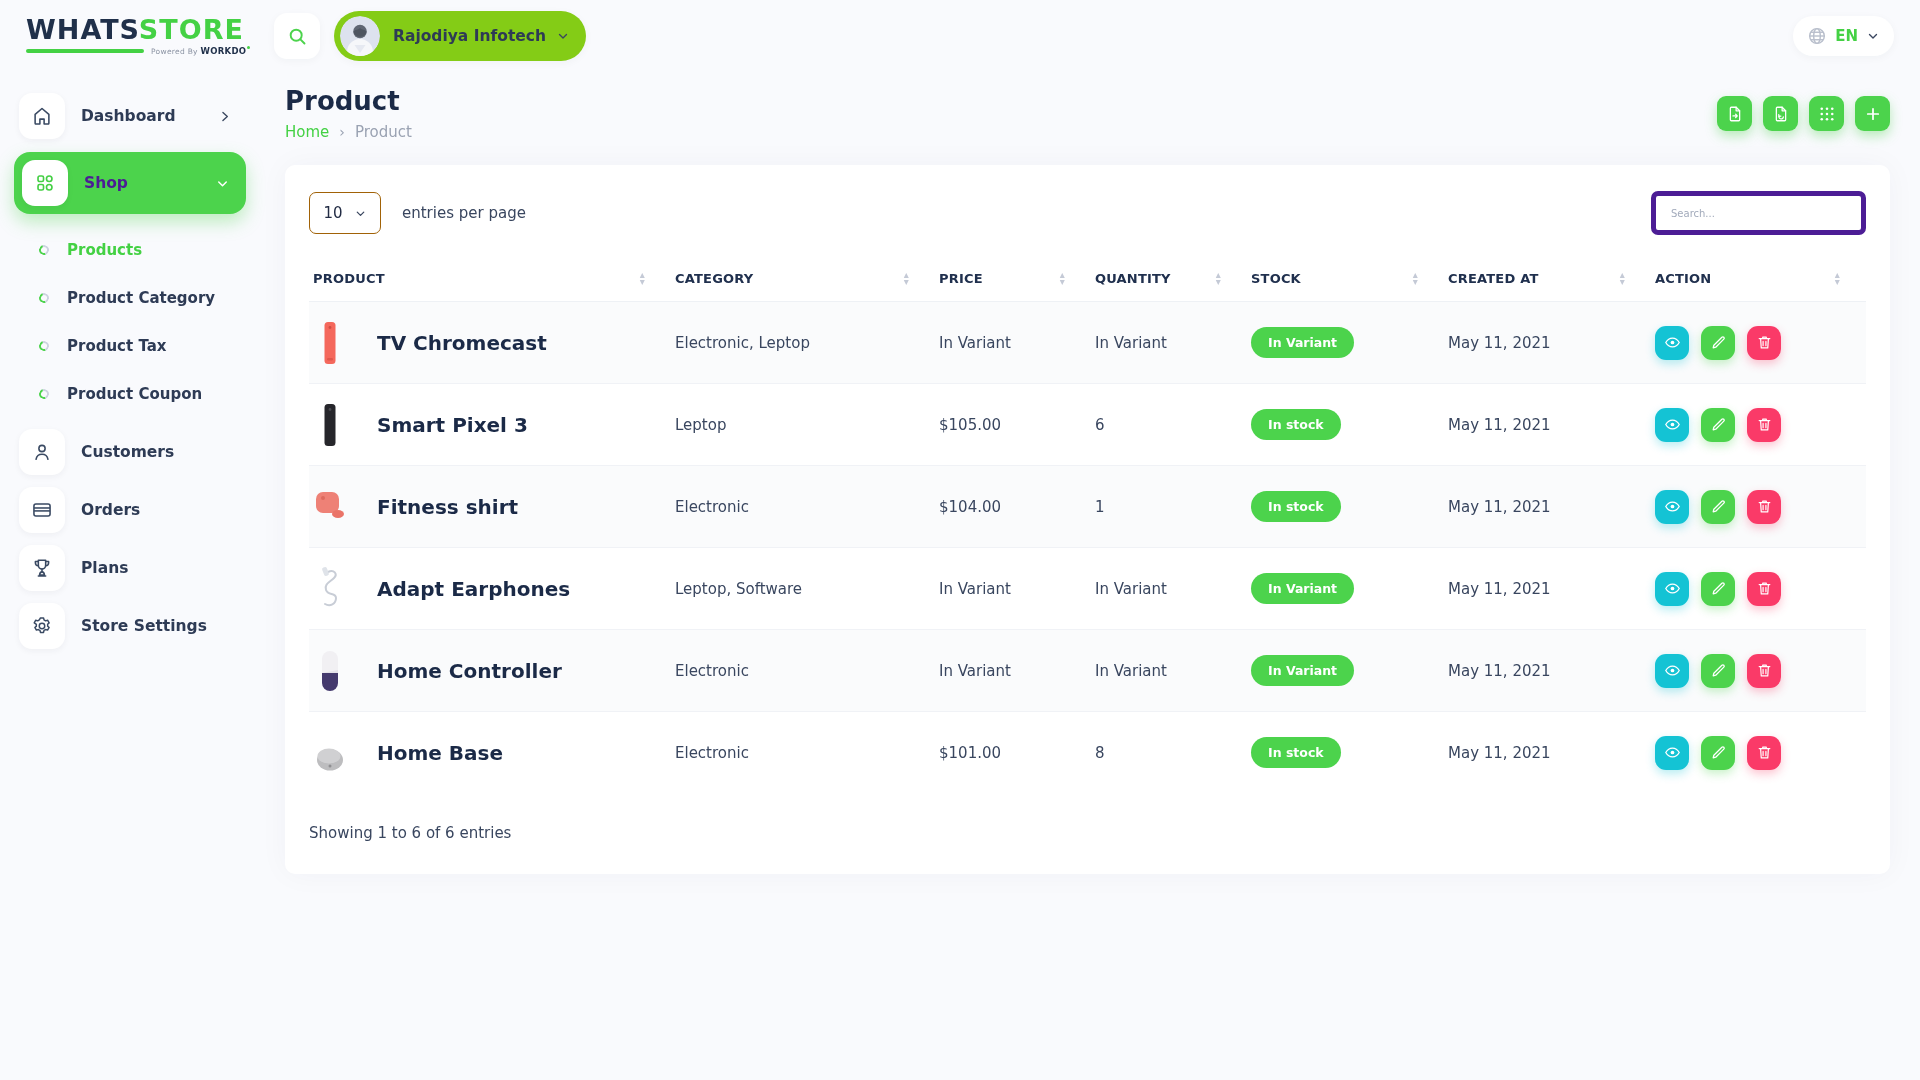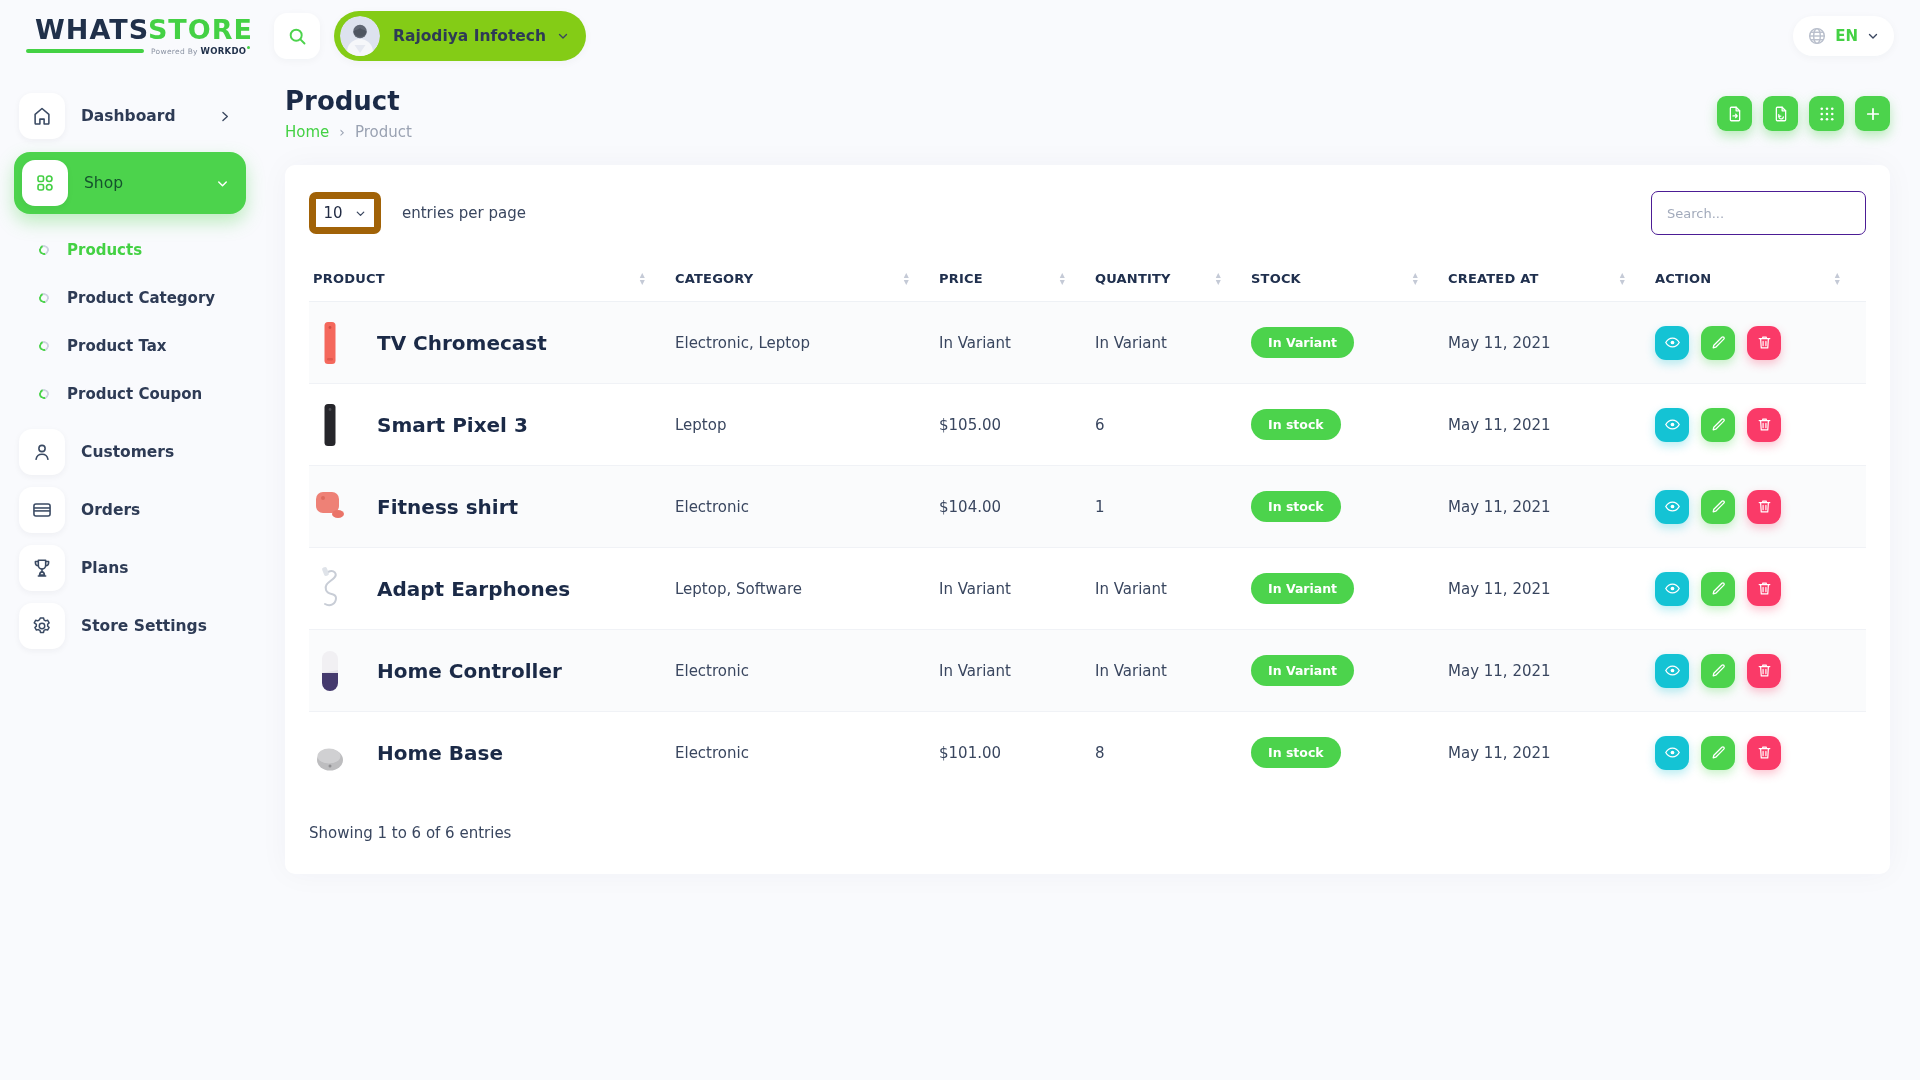--- a/index.html
+++ b/index.html
@@ -2,21 +2,21 @@
 <html><head>
 <meta charset="utf-8">
 <style>
   * { margin:0; padding:0; box-sizing:border-box; }
   html,body { width:1920px; height:1080px; }
   body { background:#f9fafd; font-family:"DejaVu Sans","Liberation Sans",sans-serif; color:#2e3b55; overflow:hidden; }
   svg { display:block; }
 
   
   .topbar { height:72px; display:flex; align-items:center; padding:0 26px; }
-  .logo { width:236px; flex-shrink:0; cursor:pointer;text-align:center; }
+  .logo { width:236px; flex-shrink:0; cursor:pointer; }
   .logo-main { font-size:27px; font-weight:800; letter-spacing:1px; color:#20304a; line-height:1; }
   .logo-main .green { color:#44d144; }
   .logo-sub { display:flex; align-items:center; margin-top:3px; }
   .logo-line { width:118px; height:3.5px; background:#44d144; border-radius:2px; }
   .logo-tag { margin-left:7px; font-size:7.5px; color:#8b93a3; letter-spacing:.3px; white-space:nowrap; }
   .logo-tag b { color:#20304a; font-size:8.5px; }
   .logo-dot { display:inline-block; width:3px; height:3px; background:#44d144; border-radius:50%; vertical-align:top; margin-left:1px; }
 
   .icon-btn-search { width:46px; height:46px; background:#fff; border-radius:13px; display:flex; align-items:center; justify-content:center; box-shadow:0 2px 8px rgba(30,40,60,.04); cursor:pointer; margin-left:12px; }
   .icon-btn-search svg { width:21px; height:21px; }
@@ -33,21 +33,21 @@
   
   .layout { display:flex; }
   .sidebar { width:260px; flex-shrink:0; padding:16px 14px 0; }
   .side-item { display:flex; align-items:center; height:56px; padding:0 14px 0 5px; cursor:pointer; margin-bottom:2px; border-radius:16px; }
   .side-icon { width:46px; height:46px; background:#fff; border-radius:13px; display:flex; align-items:center; justify-content:center; box-shadow:0 2px 6px rgba(30,40,60,.05); flex-shrink:0; }
   .side-icon svg { width:22px; height:22px; }
   .side-label { margin-left:16px; font-size:15.5px; font-weight:600; color:#2e3b55; }
   .side-chev { margin-left:auto; }
   .side-chev svg { width:15px; height:15px; }
   .side-item.shop { background:#4cd34c; height:62px; padding:0 16px 0 8px; margin:8px 0 12px; box-shadow:0 8px 18px rgba(76,211,76,.35); }
-  .side-item.shop .side-label { color:#14532d; font-weight:400; }
+  .side-item.shop .side-label { color:#4c1d95; font-weight:700; }
 
   .sub-item { display:flex; align-items:center; height:48px; padding-left:25px; cursor:pointer; }
   .bullet { width:10px; height:10px; border-radius:50%; border:2.5px solid #cdd4e0; border-bottom-color:#4cd34c; border-left-color:#4cd34c; transform:rotate(25deg); flex-shrink:0; }
   .sub-label { margin-left:18px; font-size:15px; font-weight:600; color:#2e3b55; }
   .sub-item.active .sub-label { color:#44d144; font-weight:700; }
   .side-group { margin-top:6px; }
 
   
   .main { flex:1; padding:14px 30px 0 25px; }
   .page-head { display:flex; align-items:center; }
@@ -55,24 +55,24 @@
   .breadcrumb { margin-top:7px; font-size:15px; display:flex; align-items:center; gap:10px; }
   .breadcrumb .home { color:#44d144; cursor:pointer; }
   .breadcrumb .sep { color:#9aa2b2; font-size:14px; }
   .breadcrumb .current { color:#9aa2b2; }
   .page-actions { margin-left:auto; display:flex; gap:11px; }
   .action-sq { width:35px; height:35px; border-radius:9px; background:#4cd34c; display:flex; align-items:center; justify-content:center; cursor:pointer; box-shadow:0 5px 12px rgba(76,211,76,.38); }
   .action-sq svg { width:18px; height:18px; }
 
   .card { margin-top:24px; background:#fff; border-radius:10px; padding:26px 24px 32px; box-shadow:0 0 30px rgba(35,48,68,.04); }
   .controls { display:flex; align-items:center; }
-  .entries-select { width:72px; height:42px; border:7px solid #a16207; border-radius:7px; display:flex; align-items:center; justify-content:center; gap:11px; font-size:15px; color:#222c44; cursor:pointer; background:#fff; }
+  .entries-select { width:72px; height:42px; border:1px solid #a16207; border-radius:7px; display:flex; align-items:center; justify-content:center; gap:11px; font-size:15px; color:#222c44; cursor:pointer; background:#fff; }
   .entries-select svg { width:13px; height:13px; }
   .entries-label { margin-left:21px; font-size:15px; color:#39465f; }
-  .search-input { margin-left:auto; width:215px; height:44px; border:1px solid #4c1d95; border-radius:7px; padding:0 15px; font-size:13px; color:#39465f; outline:none; background:#fff; font-family:inherit; }
+  .search-input { margin-left:auto; width:215px; height:44px; border:5px solid #4c1d95; border-radius:7px; padding:0 15px; font-size:10px; color:#39465f; outline:none; background:#fff; font-family:inherit; }
   .search-input::placeholder { color:#a2aabb; }
 
   table { width:100%; border-collapse:collapse; margin-top:20px; table-layout:fixed; }
   thead th { text-align:left; font-size:13px; font-weight:700; color:#20304e; letter-spacing:.2px; padding:16px 24px 15px 4px; position:relative; cursor:pointer; border-bottom:1px solid #eef1f5; }
   th:nth-child(1){width:362px} th:nth-child(2){width:264px} th:nth-child(3){width:156px}
   th:nth-child(4){width:156px} th:nth-child(5){width:197px} th:nth-child(6){width:207px}
   .sort { position:absolute; right:26px; top:50%; transform:translateY(-50%); display:flex; flex-direction:column; font-size:10px; line-height:7px; color:#c4cad6; }
   tbody tr:nth-child(odd) { background:#fafbfc; }
   tbody tr + tr { border-top:1px solid #f0f2f6; }
   td { padding:0 24px 0 4px; height:82px; font-size:15px; color:#39465f; vertical-align:middle; }

